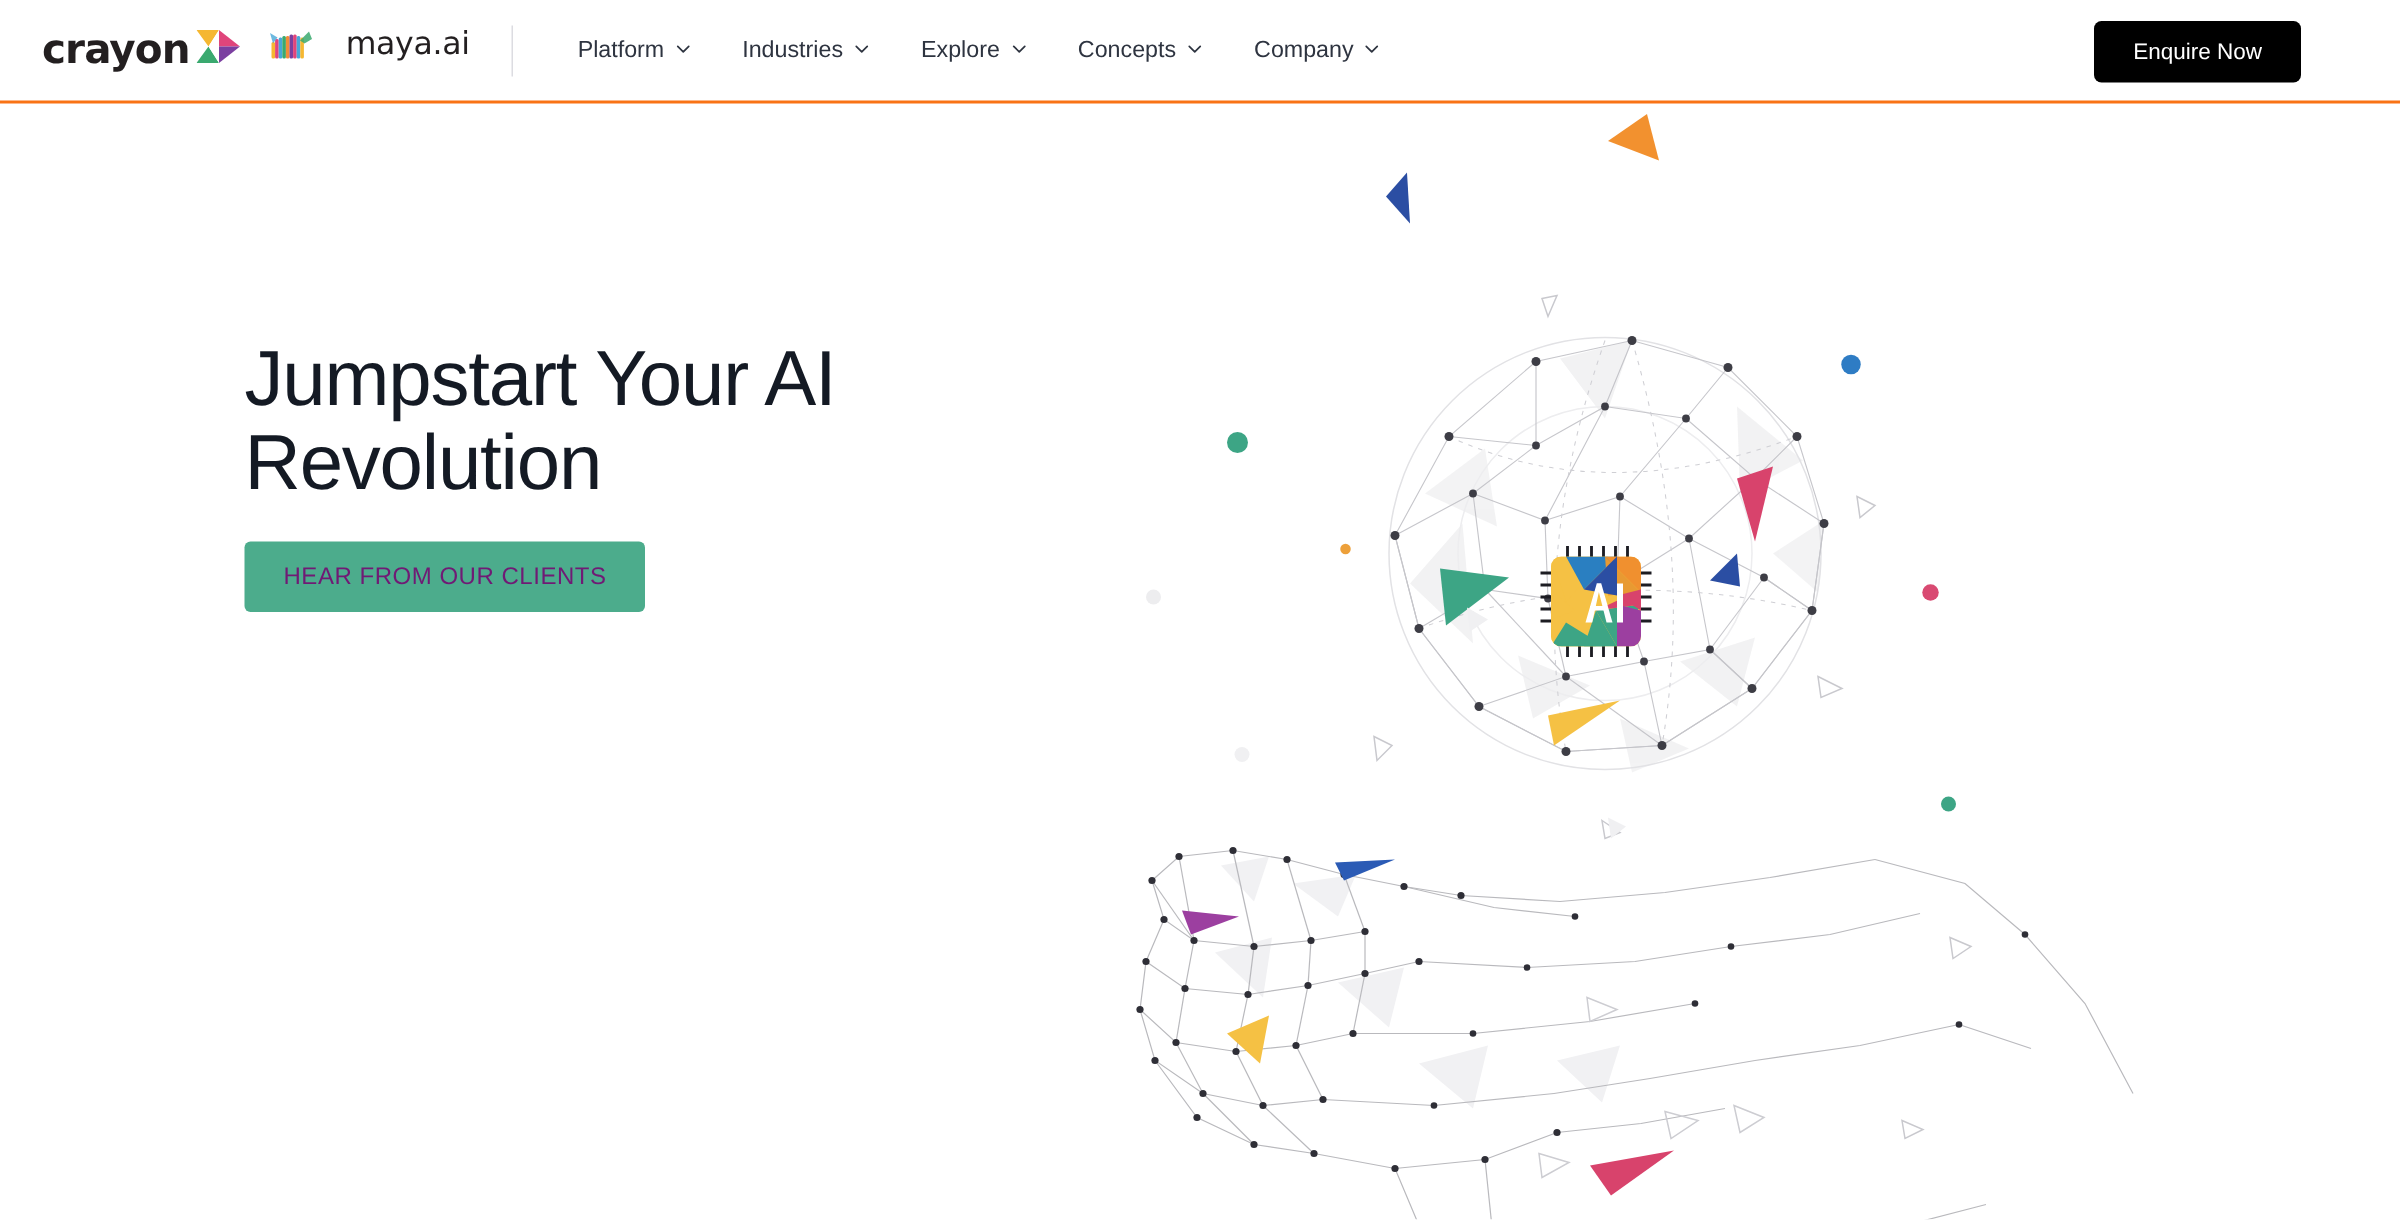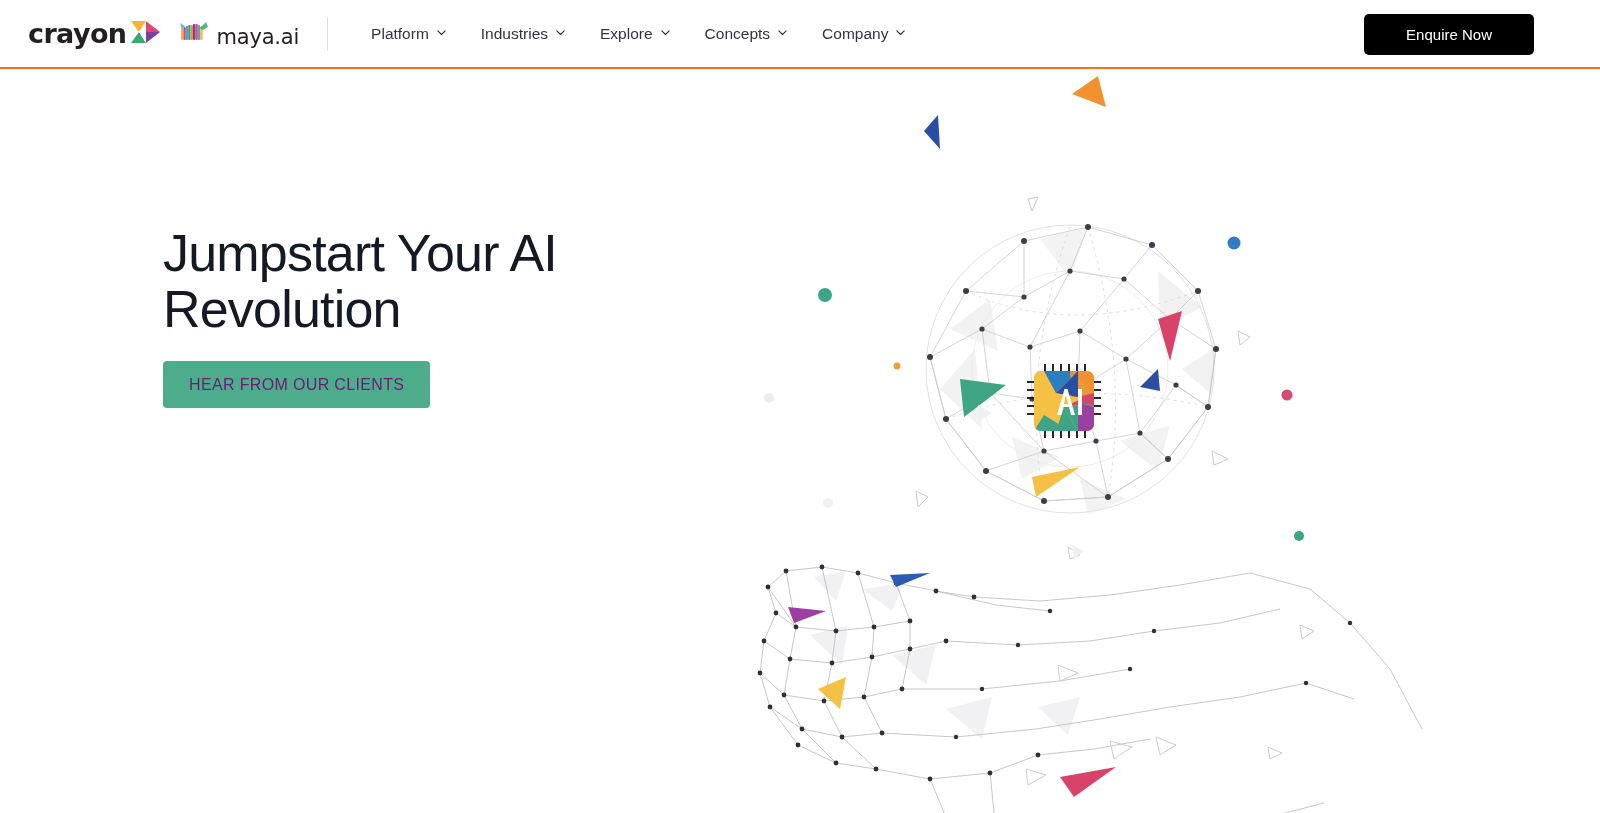--- a/index.html
+++ b/index.html
@@ -53,22 +53,22 @@
     font-size: 27px;
     font-weight: 700;
     letter-spacing: -0.6px;
     color: #231f20;
     line-height: 1;
   }
   .crayon-arrow { display: block; }
 
   .maya-logo {
     display: flex;
-    align-items: flex-end;
-    gap: 3px;
+    align-items: flex-start;
+    gap: 17px;
     cursor: pointer;
   }
   .maya-word {
     font-family: "DejaVu Sans", sans-serif;
     font-size: 21px;
     font-weight: 400;
     letter-spacing: -0.2px;
     color: #231f20;
     line-height: 1;
   }
@@ -110,21 +110,21 @@
   .enquire-btn {
     position: absolute;
     right: 66px;
     top: 14px;
     background: #000000;
     color: #ffffff;
     font-size: 15px;
     font-weight: 400;
     border: none;
     border-radius: 5px;
-    padding: 0 42px;
+    padding: 0 26px;
     height: 41px;
     line-height: 41px;
     cursor: pointer;
     font-family: "Liberation Sans", sans-serif;
     white-space: nowrap;
   }
 
   
   .hero {
     position: absolute;

